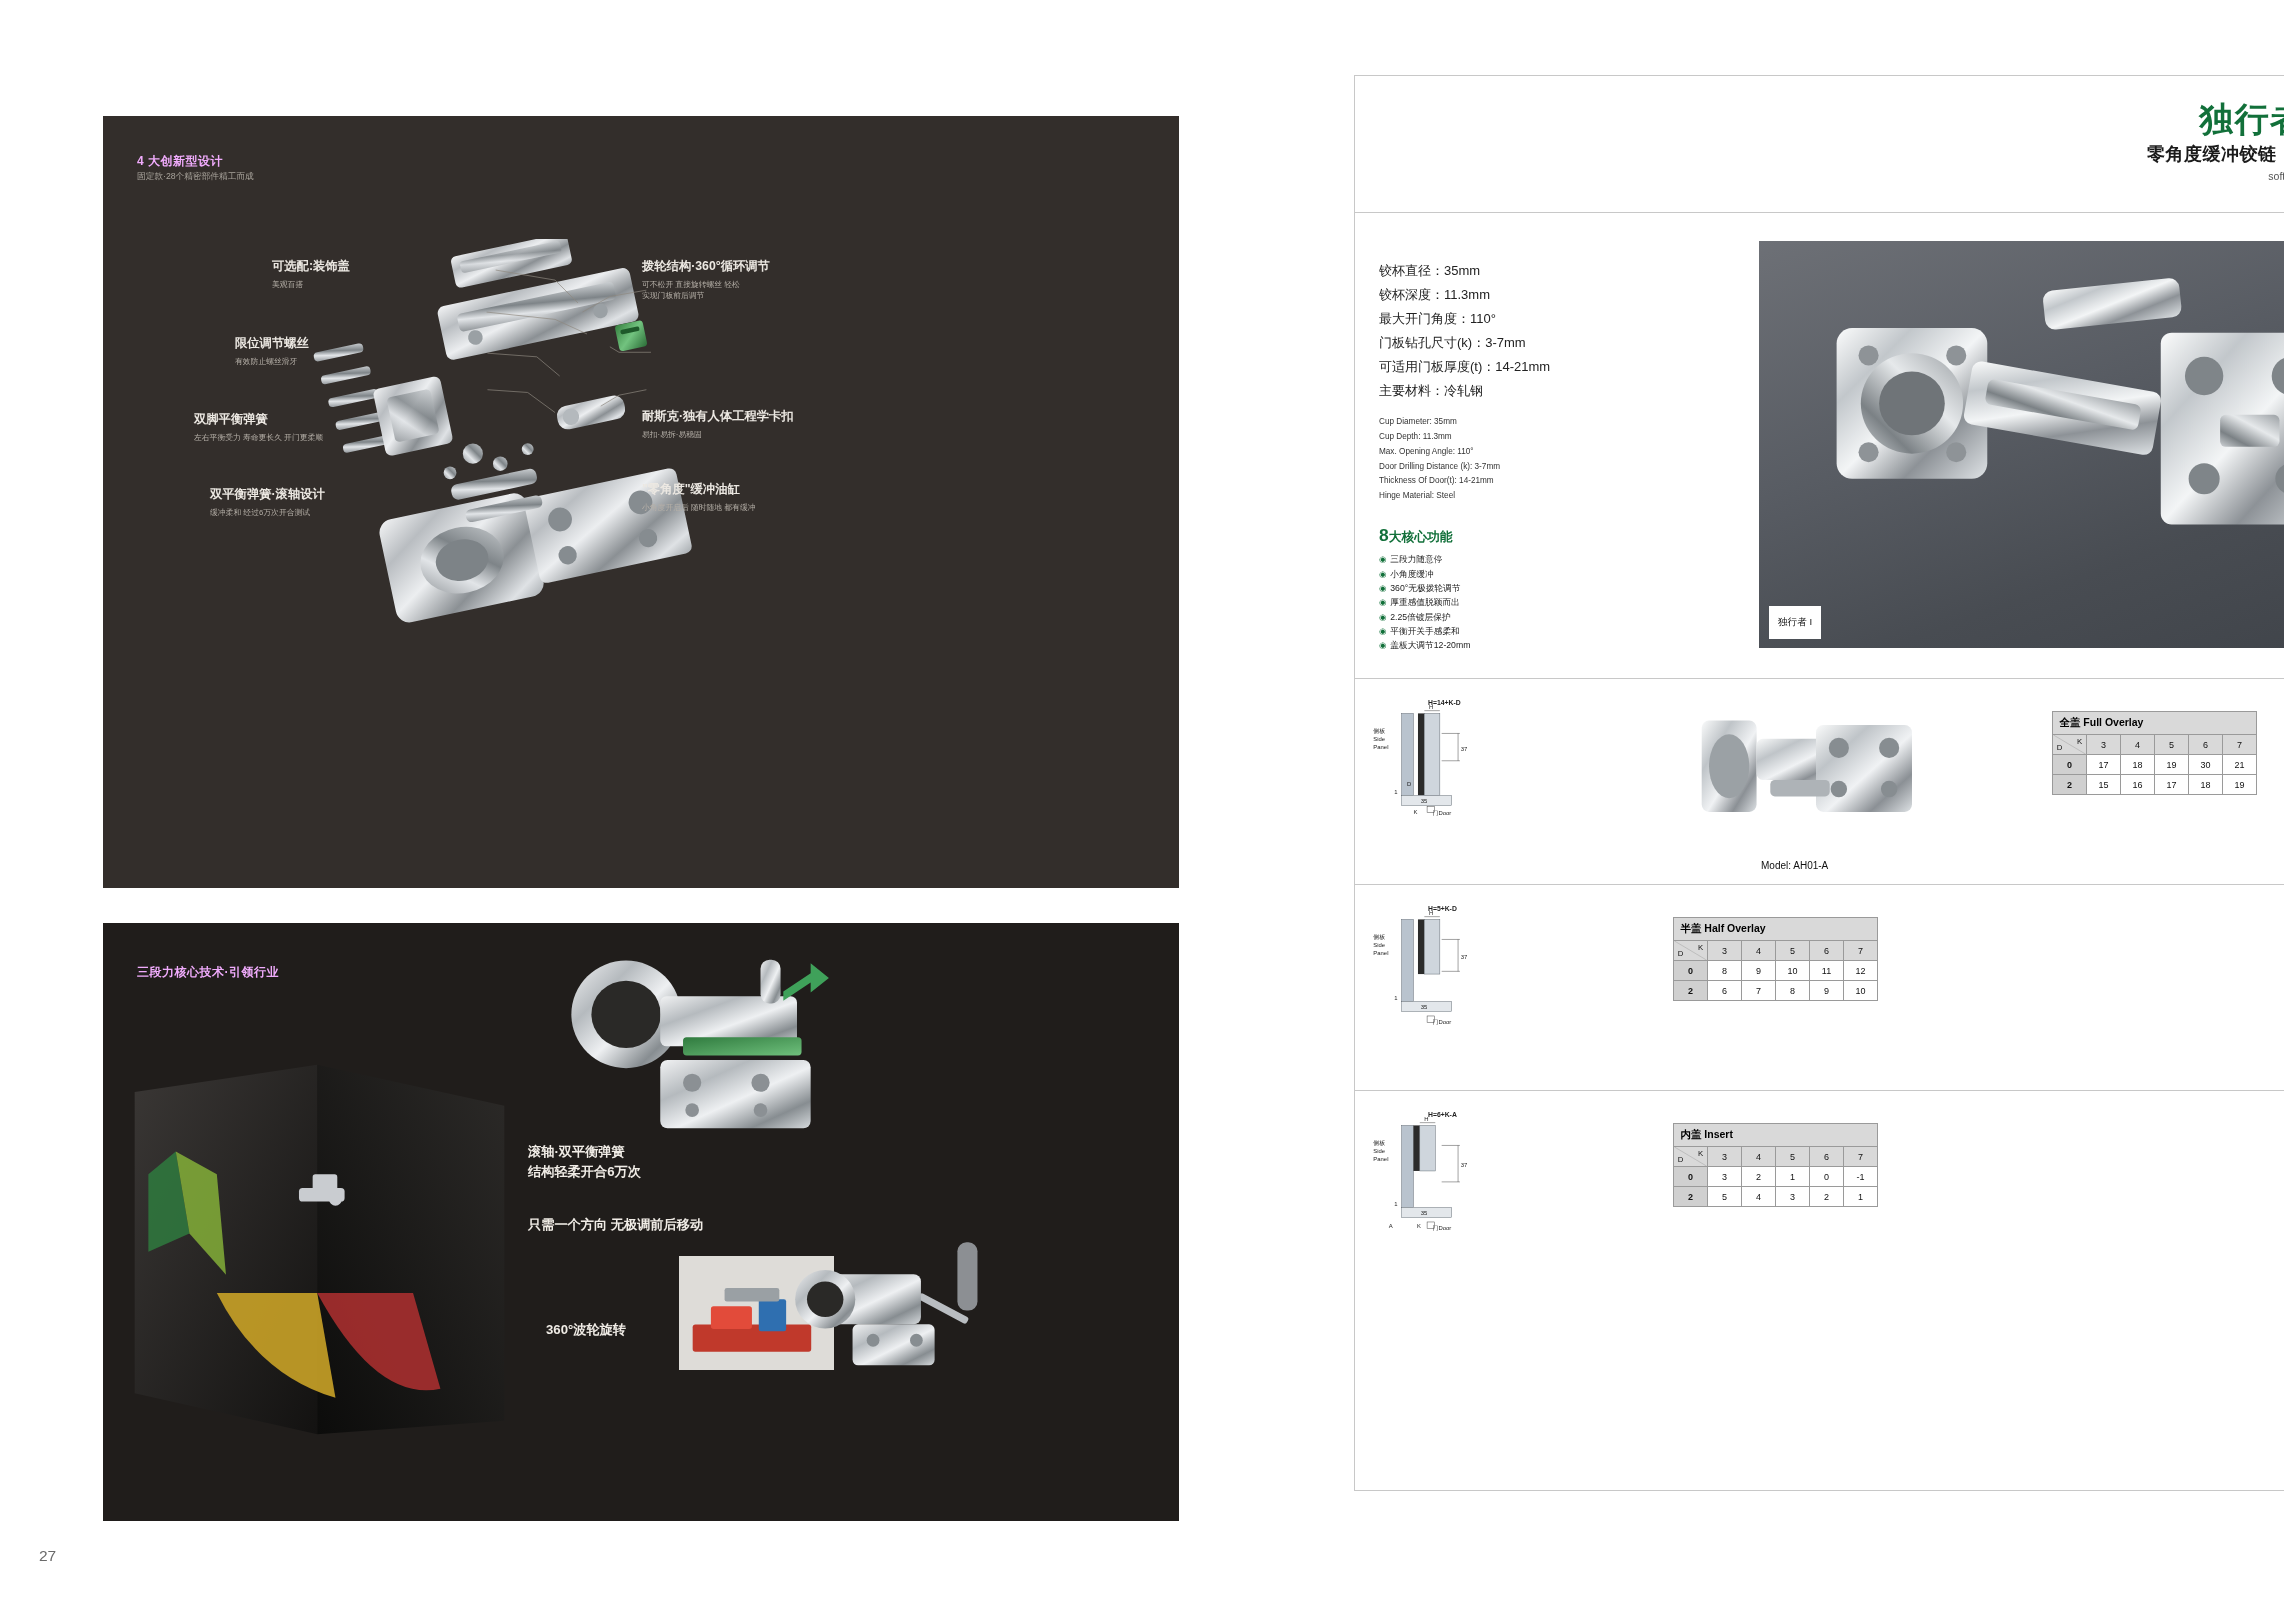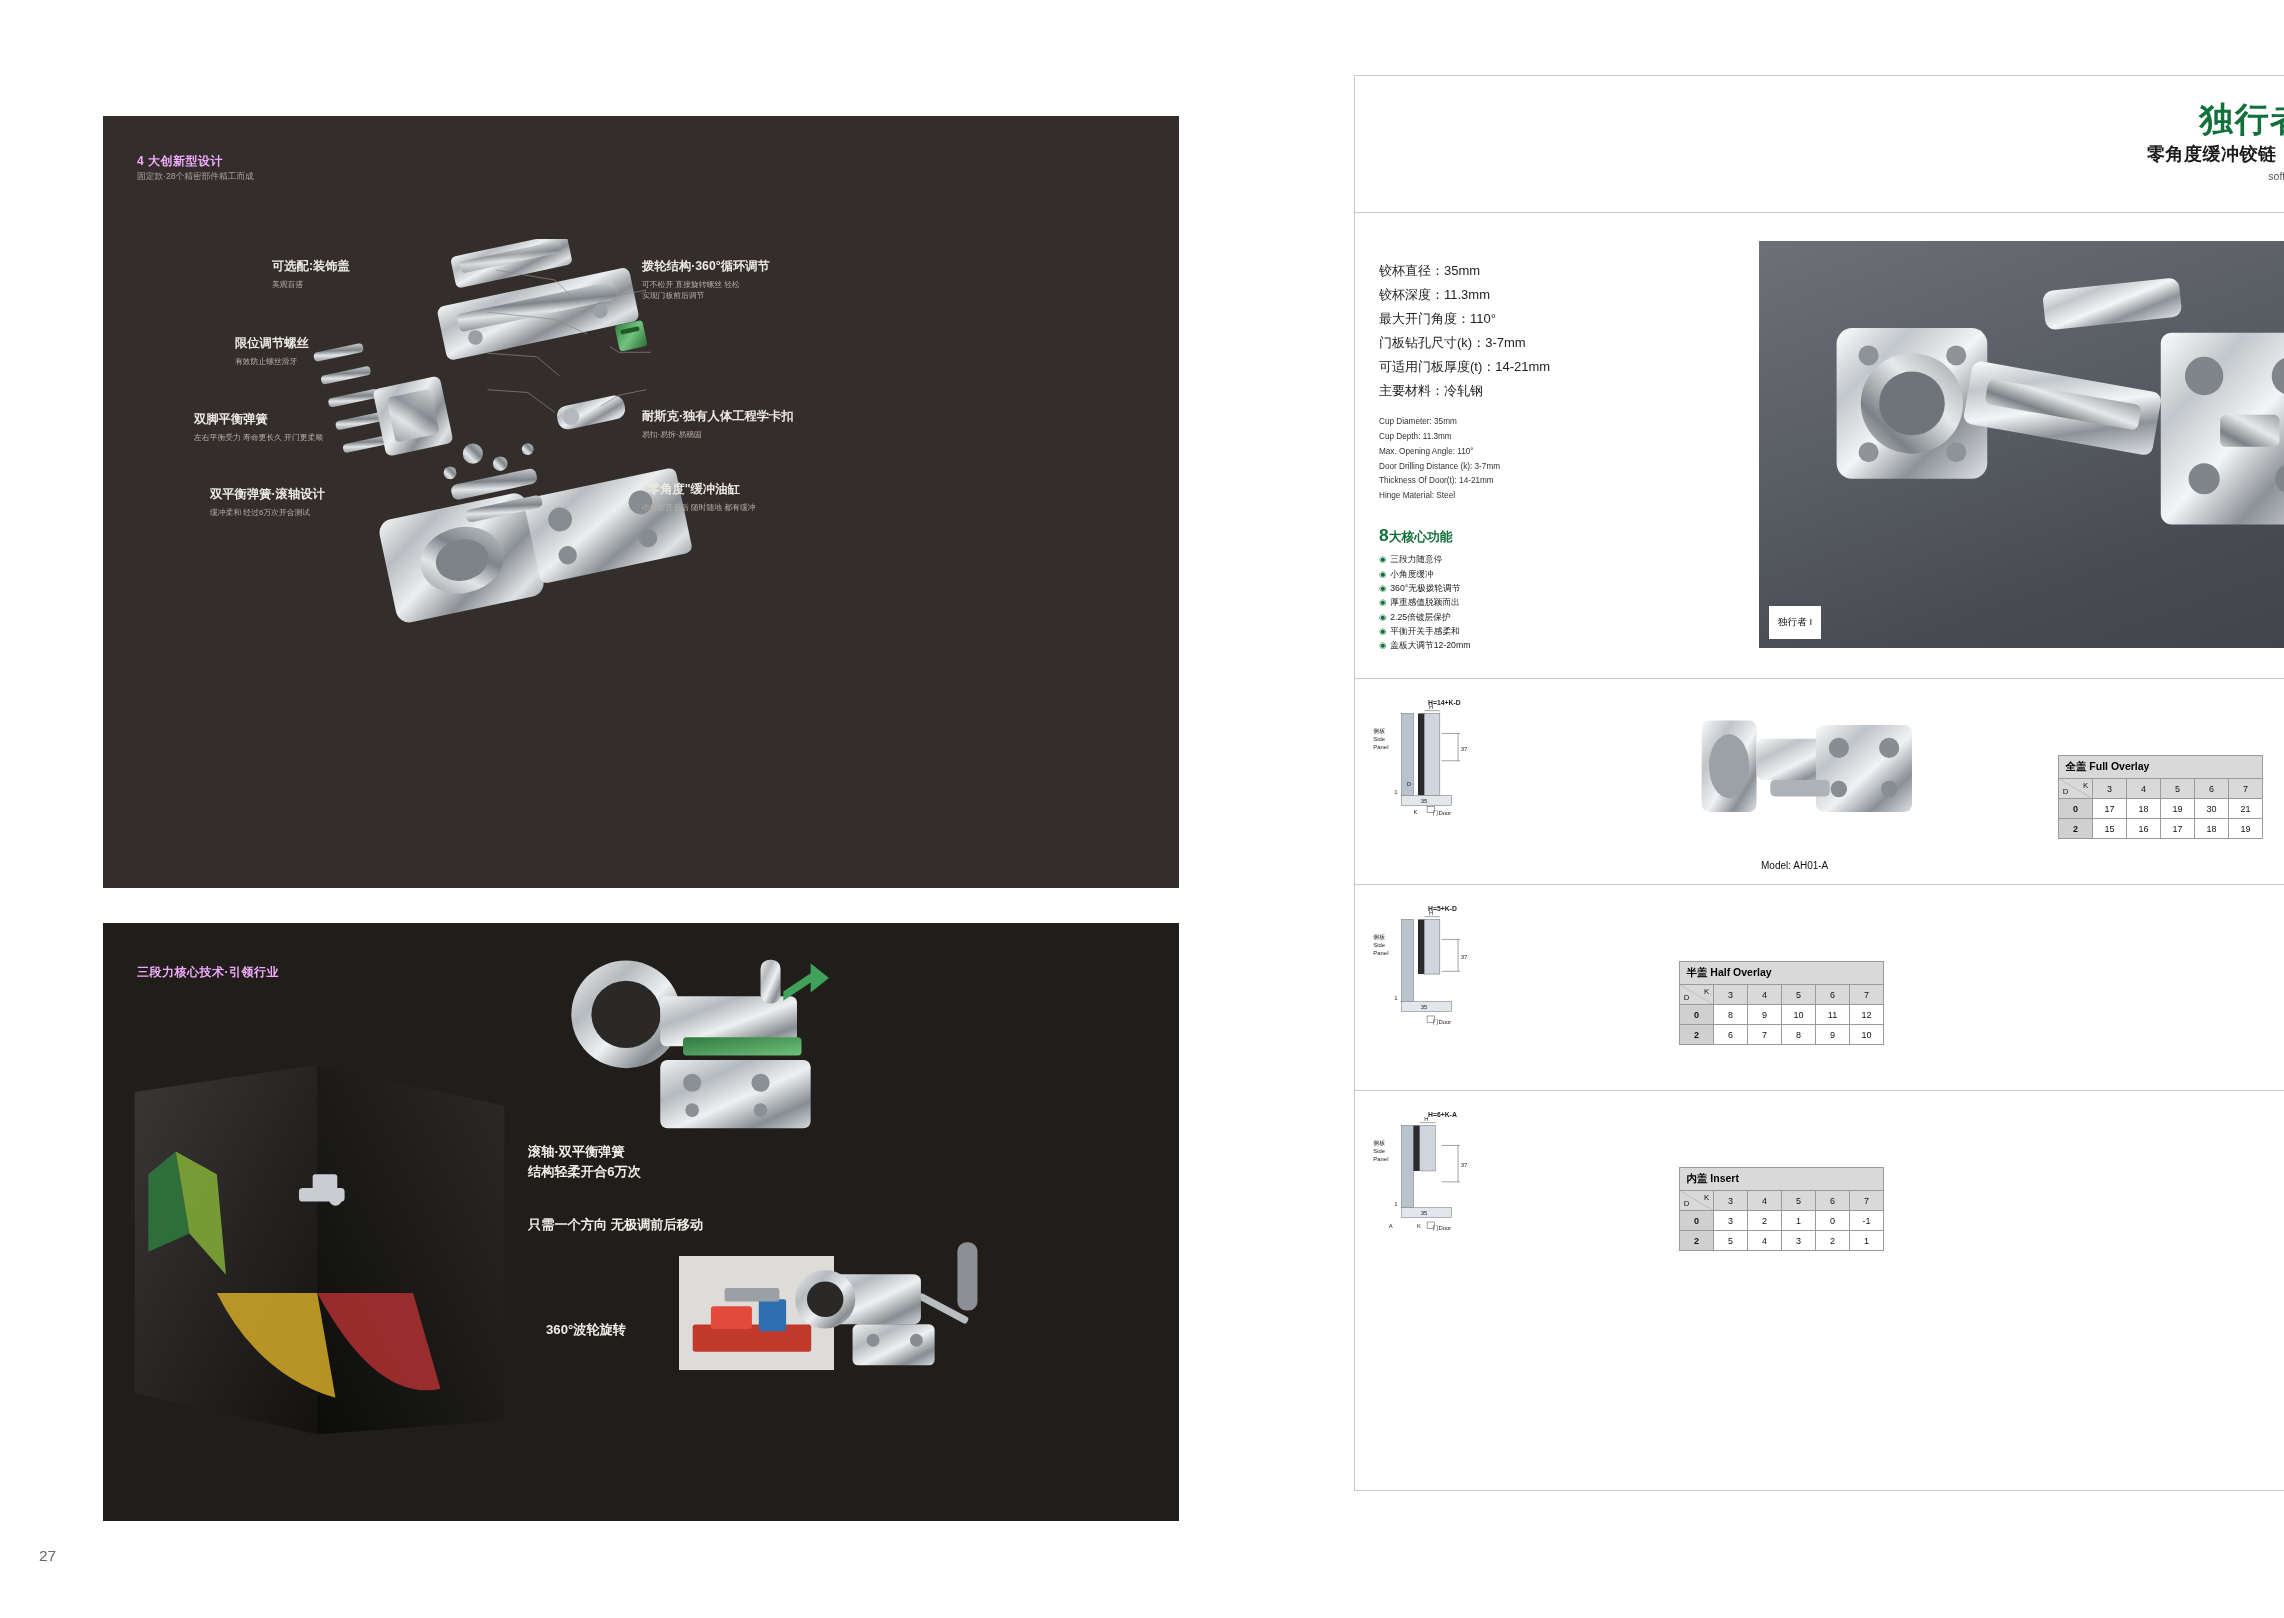--- a/index.html
+++ b/index.html
@@ -85,21 +85,21 @@
     font-size:9.6px; padding:10px 9px;
   }
 
   .model-row { position:relative; height:206px; border-bottom:0.5px solid #c8c8c8; display:flex; }
   .model-row:last-child { border-bottom:none; }
   .mr-diagram { width:292px; position:relative; }
   .mr-photo { width:379px; position:relative; }
   .mr-table { flex:1; position:relative; }
   .model-name { position:absolute; left:114px; bottom:12.8px; font-size:10px; color:#111; white-space:nowrap;}
 
-  table.ov { position:absolute; left:32px; top:32px; border-collapse:collapse;margin-top:44px; }
+  table.ov { position:absolute; left:26px; top:32px; border-collapse:collapse; }
   table.ov caption {
     caption-side:top; text-align:left; font-size:10.5px; font-weight:bold;
     background:#d9d9d9; padding:4.1px 6.4px; border:0.5px solid #9a9a9a; border-bottom:none;
   }
   table.ov td, table.ov th {
     border:0.5px solid #9a9a9a; width:34px; height:20px; text-align:center;
     font-size:9px; color:#111; font-weight:normal; background:#fff;
   }
   table.ov td.hdr { background:#d9d9d9; }
   table.ov td.rowhdr { background:#d0d0d0; font-weight:bold; }

